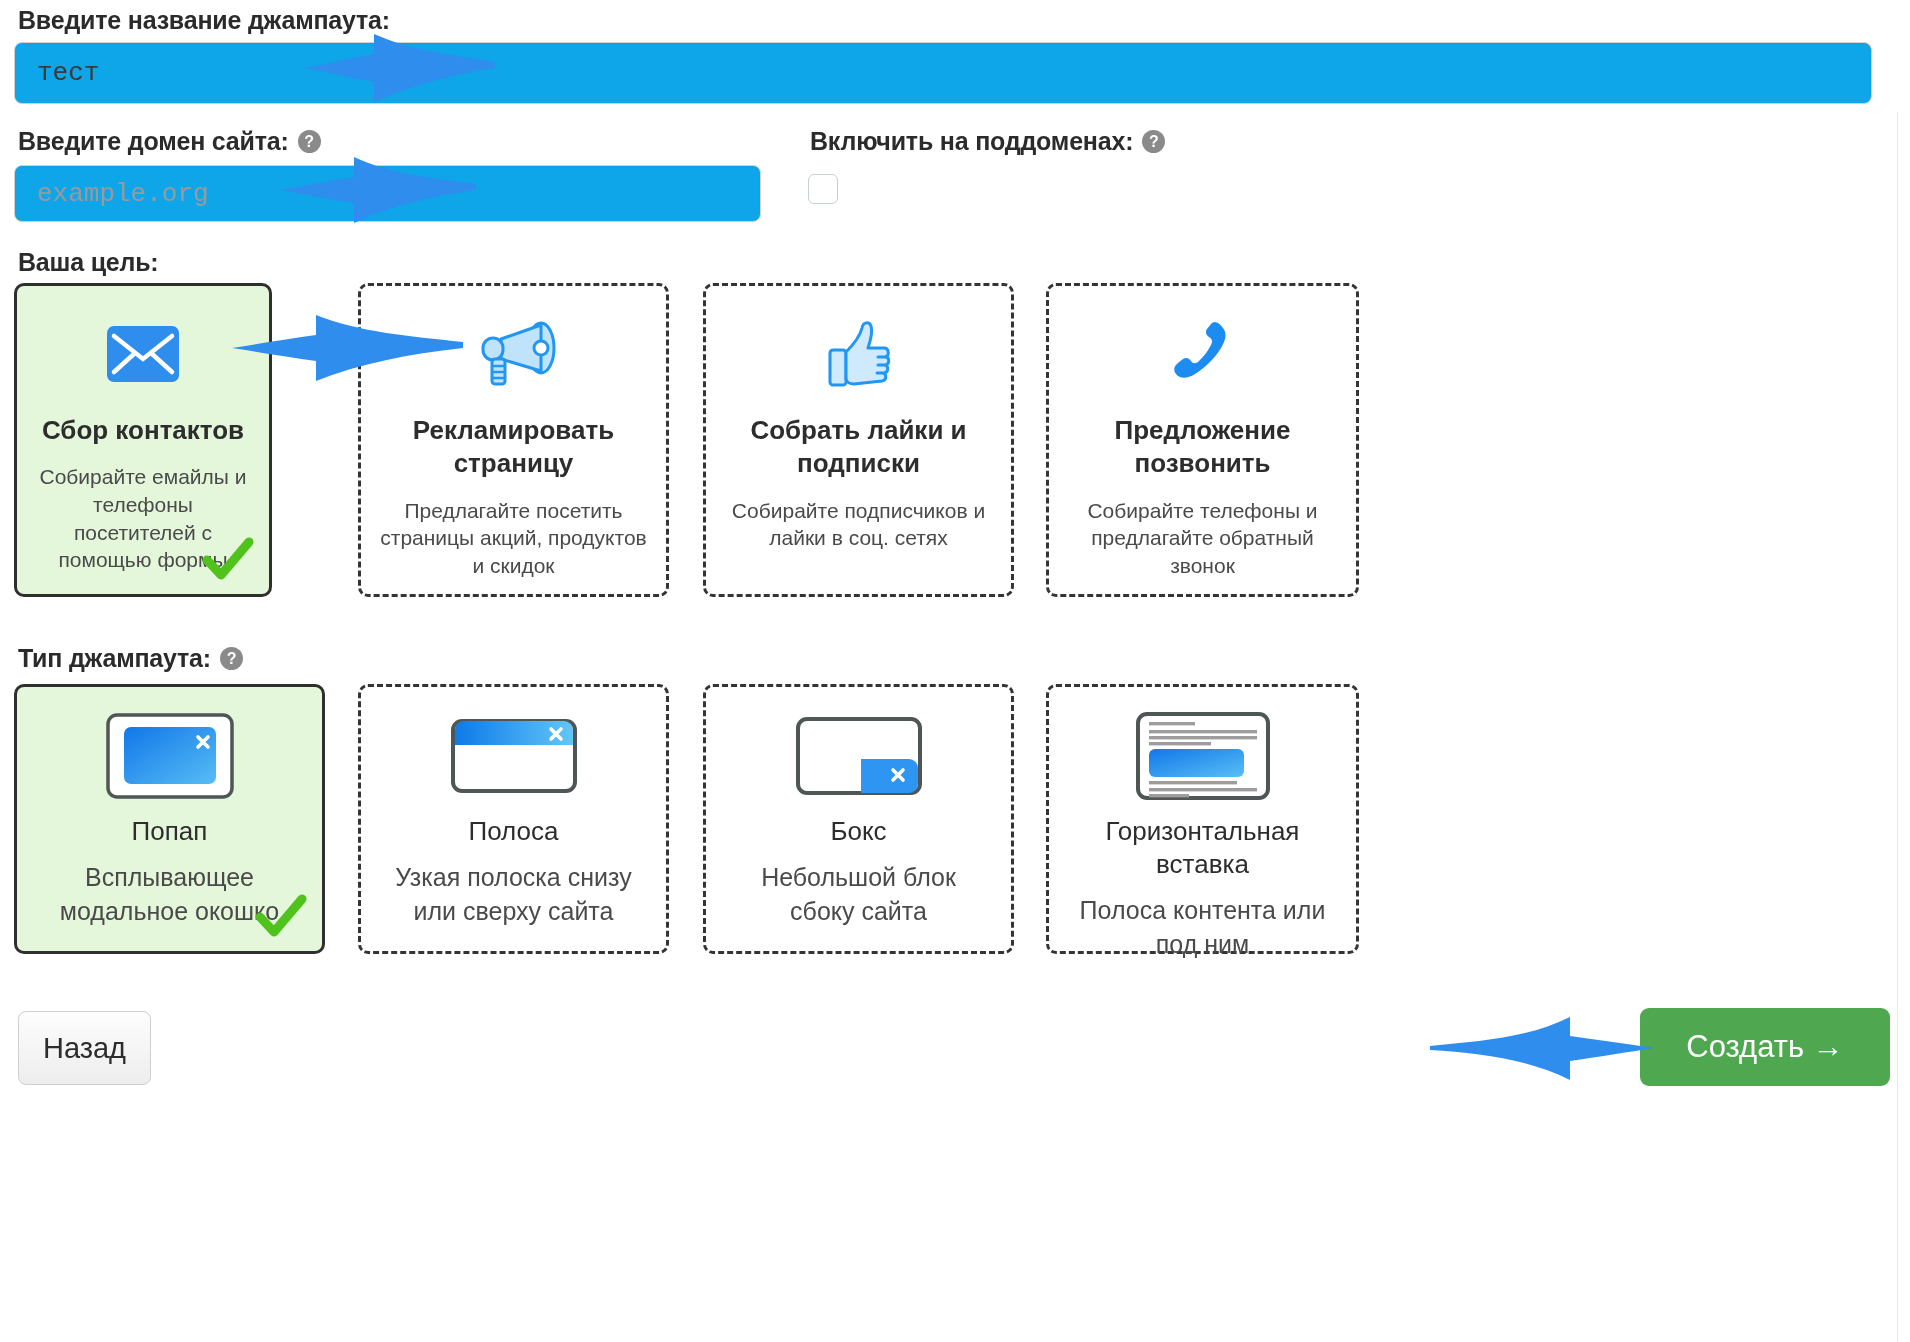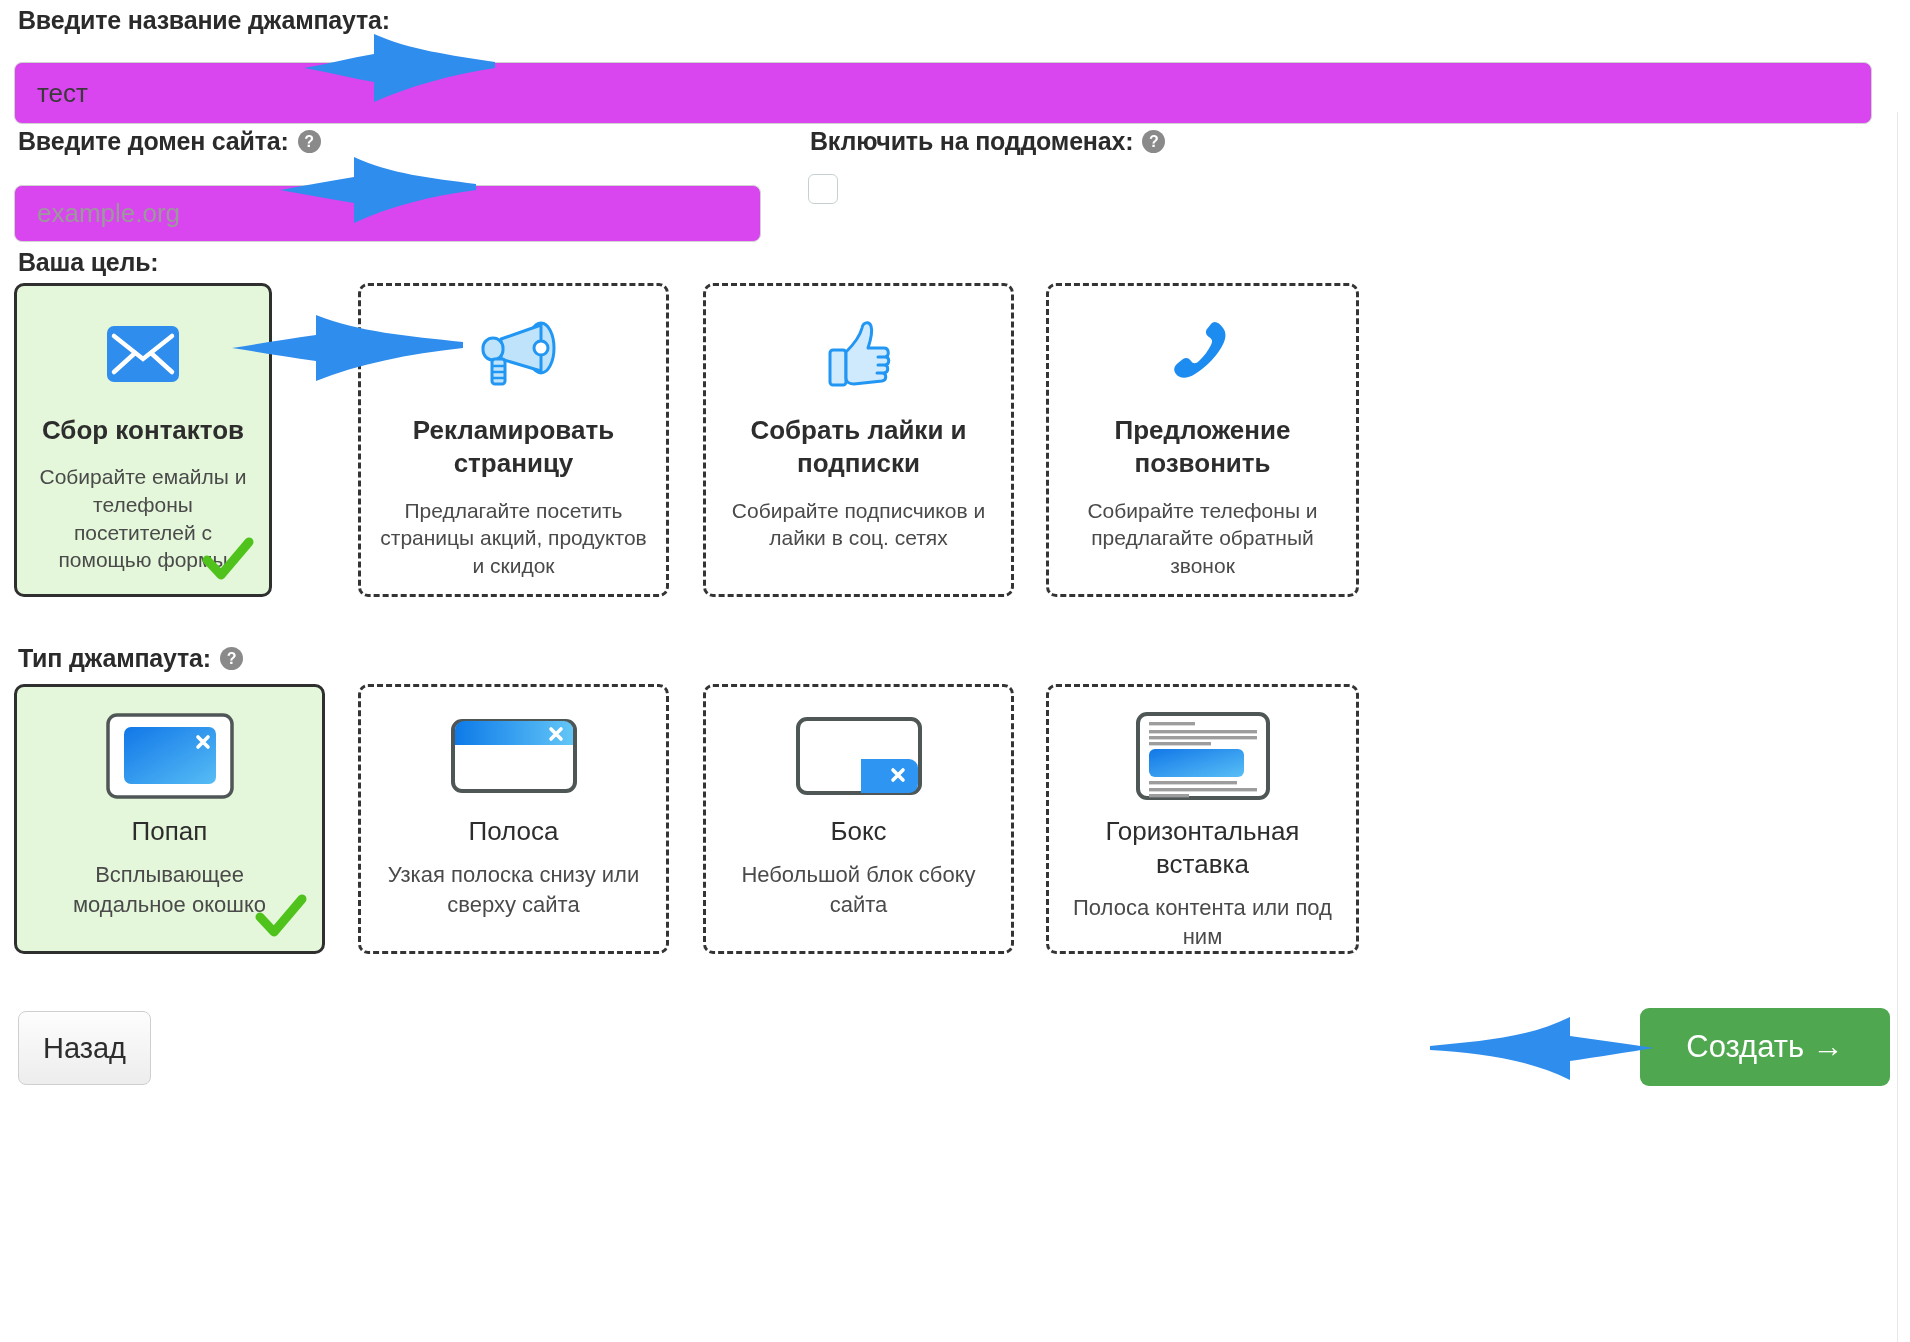--- a/index.html
+++ b/index.html
@@ -60,28 +60,27 @@
     font-family: "Liberation Sans", sans-serif;
     flex: 0 0 auto;
   }
 
   
   .text-input {
     position: absolute;
     box-sizing: border-box;
     border: 1px solid #d2d2d2;
     border-radius: 8px;
-    background: #d946ef;
+    background: #0ea5e9;
     font-size: 26px;
-    font-family: Liberation Sans, sans-serif;
+    font-family: Liberation Mono, monospace;
     color: #3a3a3a;
     padding: 0 22px;
     outline: none;
     box-shadow: inset 0 1px 2px rgba(0,0,0,0.03);
-    margin-top: 20px;
   }
   .text-input::placeholder { color: #9a9a9a; }
 
   #name-input {
     left: 14px; top: 42px;
     width: 1858px; height: 62px;
   }
   #domain-input {
     left: 14px; top: 165px;
     width: 747px; height: 57px;
@@ -170,21 +169,21 @@
   .type-title {
     font-size: 26px;
     font-weight: normal;
     color: #2d2d2d;
     text-align: center;
     line-height: 1.26;
     margin-top: 16px;
     padding: 0 10px;
   }
   .type-desc {
-    font-size: 22px;
+    font-size: 25px;
     color: #4a4a4a;
     text-align: center;
     line-height: 1.36;
     margin-top: 12px;
     padding: 0 22px;
   }
 
   
   .btn-back {
     position: absolute;

